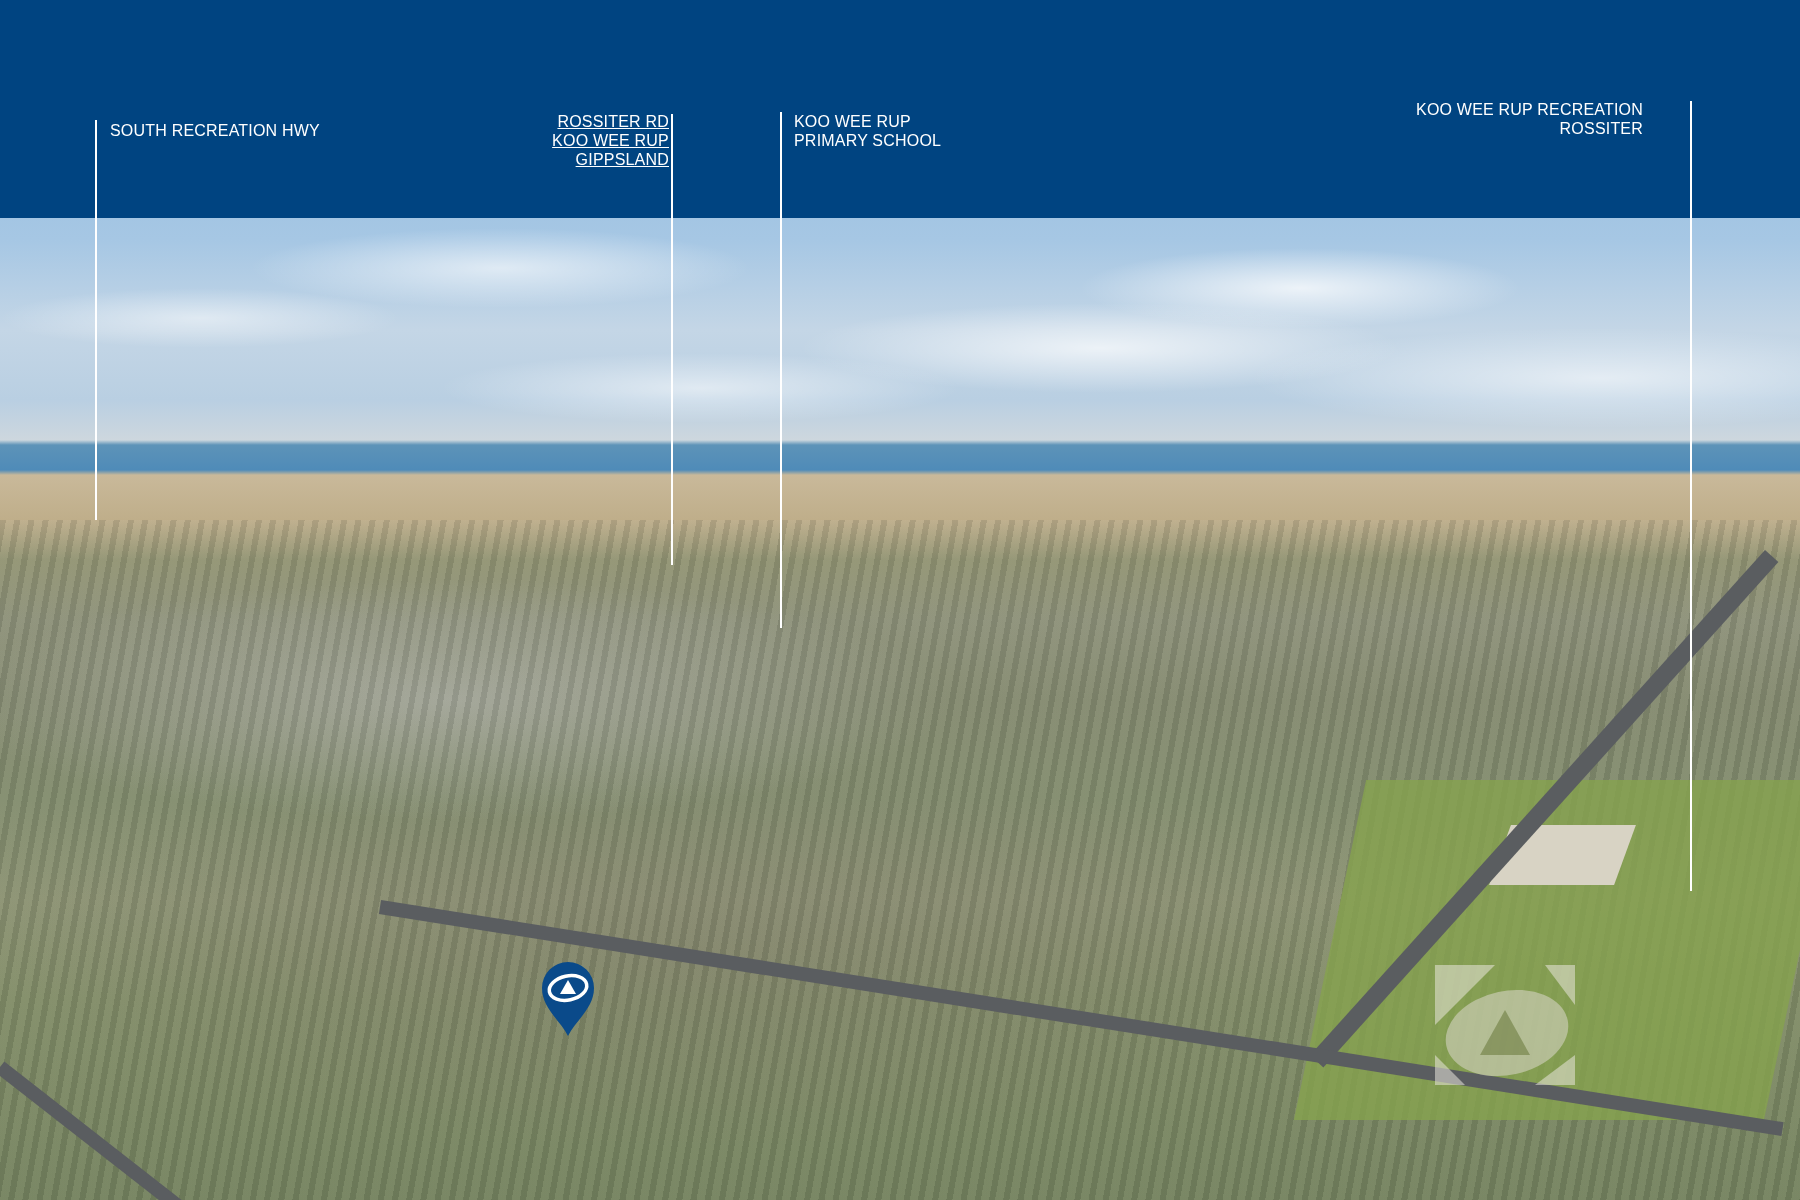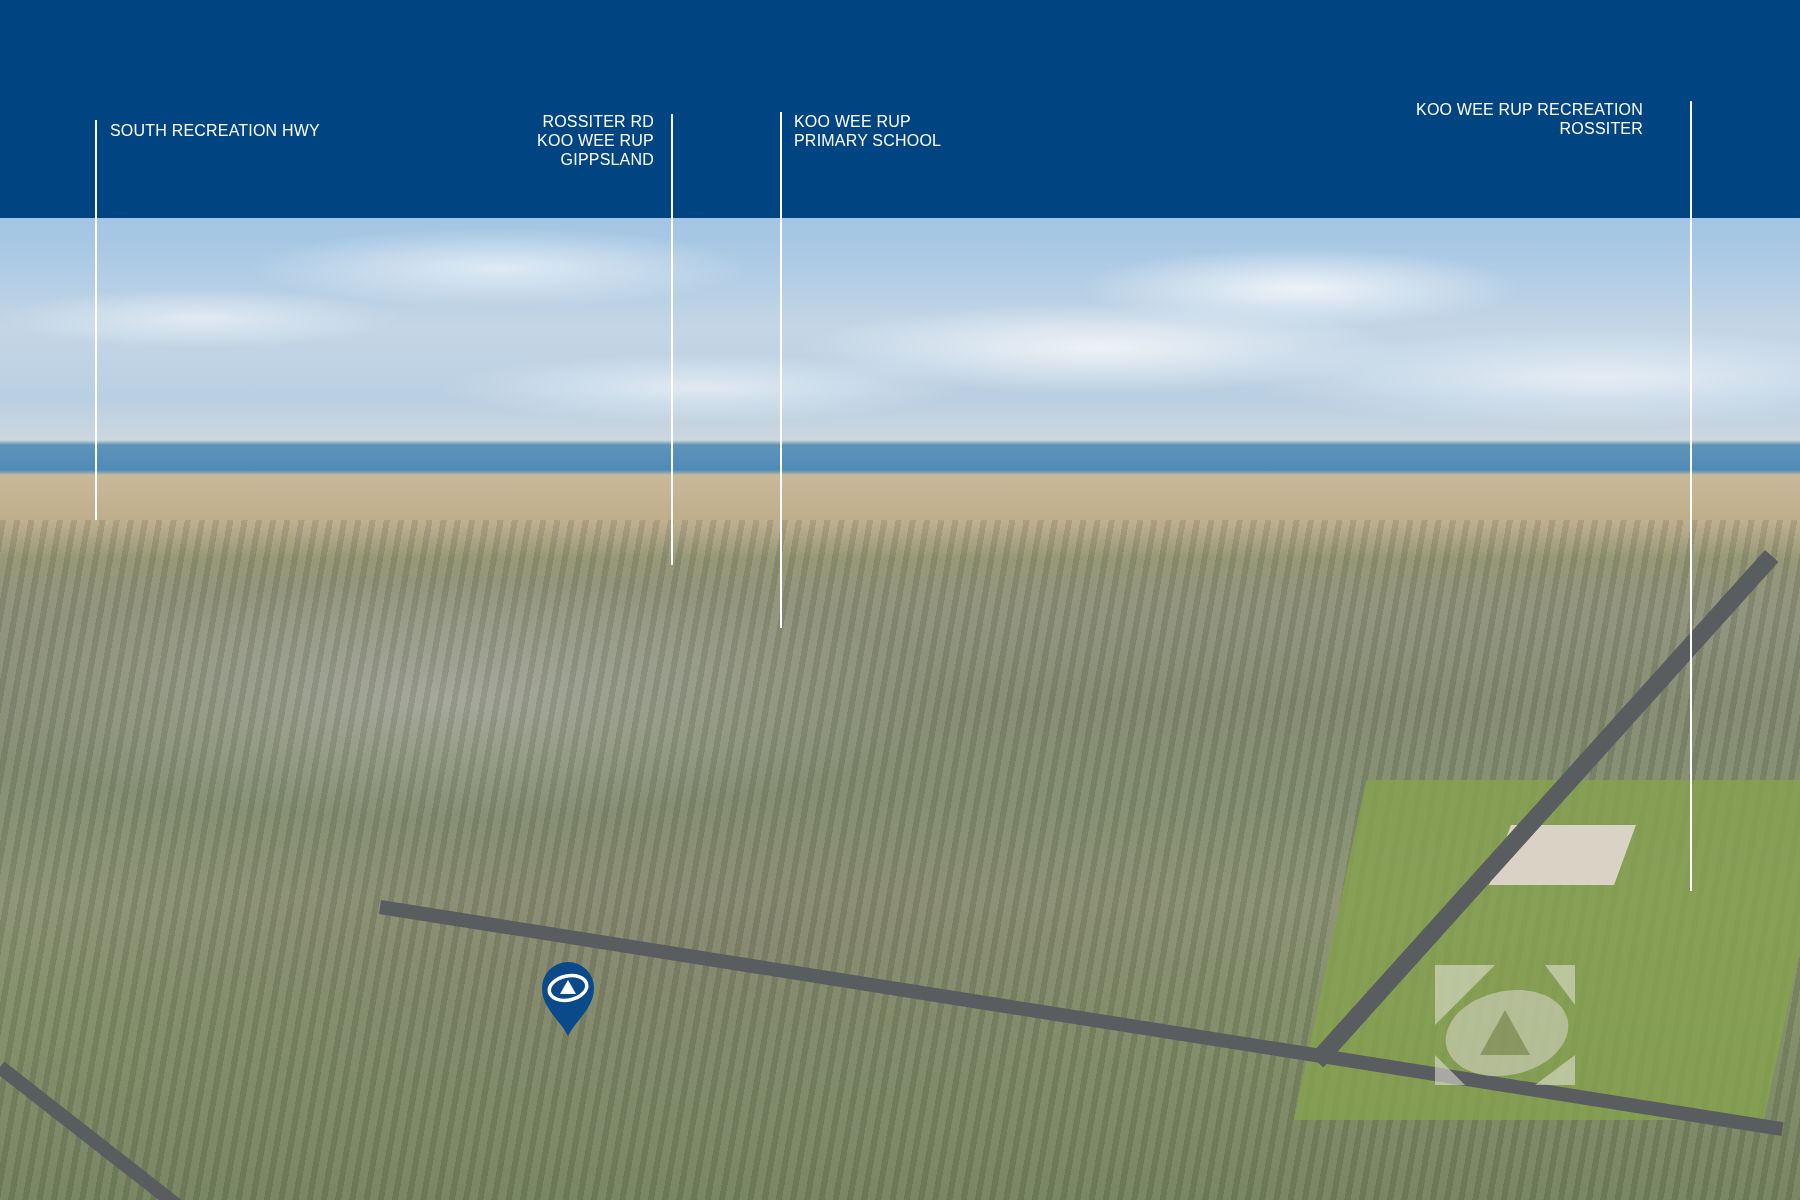--- a/index.html
+++ b/index.html
@@ -48,21 +48,21 @@
 <div class="road" style="left:0px;top:1060px;width:280px;height:14px;transform:rotate(38deg);transform-origin:left center;"></div>
 
 <div class="band"></div>
 
 <div class="vline" style="left:95px;top:120px;height:400px;"></div>
 <div class="label" style="left:110px;top:121px;">
   <div>SOUTH RECREATION HWY</div>
 </div>
 
 <div class="vline" style="left:671px;top:114px;height:451px;"></div>
-<div class="label right" style="left:455px;width:199px;top:112px;">
+<div class="label right" style="left:470px;width:199px;top:112px;text-decoration:underline;">
   <div>ROSSITER RD</div>
   <div>KOO WEE RUP</div>
   <div>GIPPSLAND</div>
 </div>
 
 <div class="vline" style="left:780px;top:112px;height:516px;"></div>
 <div class="label" style="left:794px;top:112px;">
   <div>KOO WEE RUP</div>
   <div>PRIMARY SCHOOL</div>
 </div>

